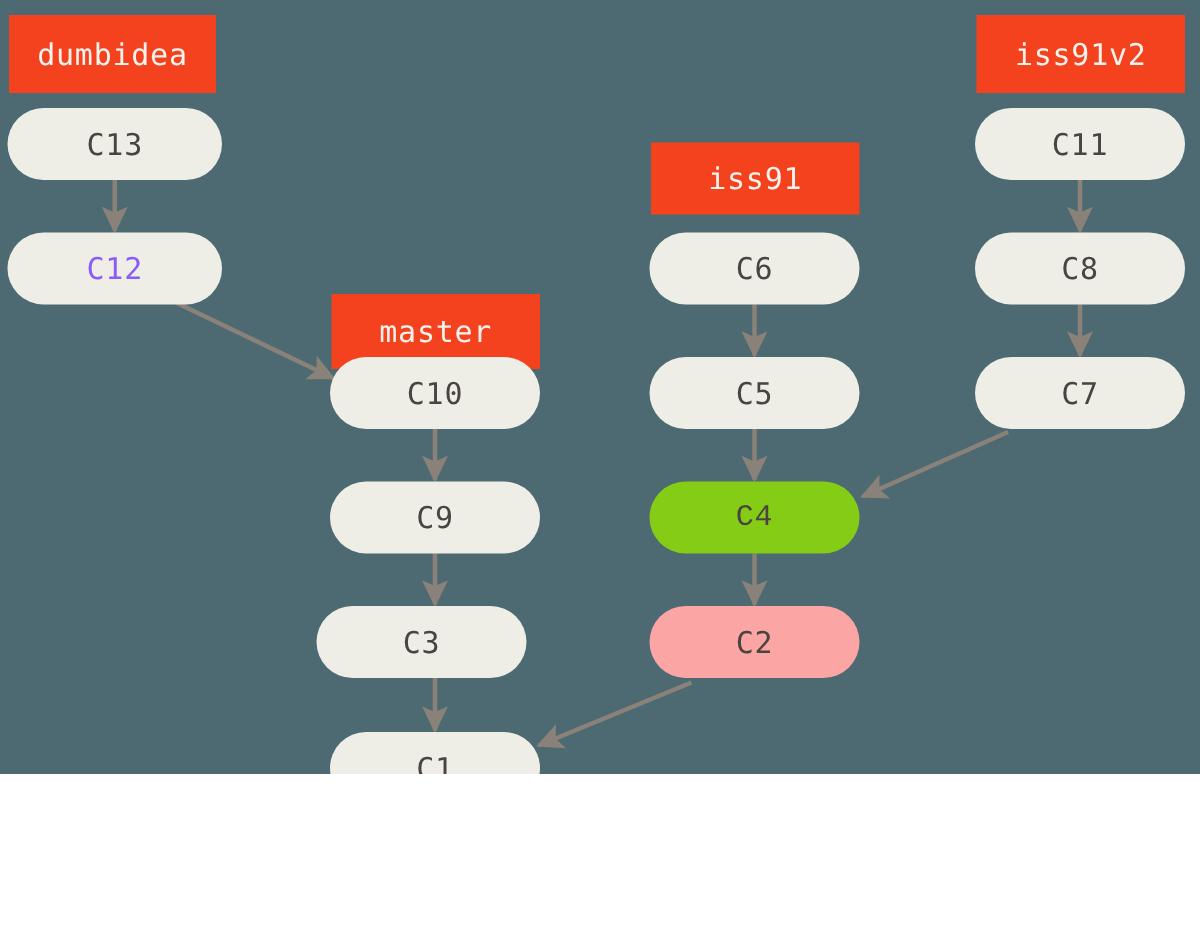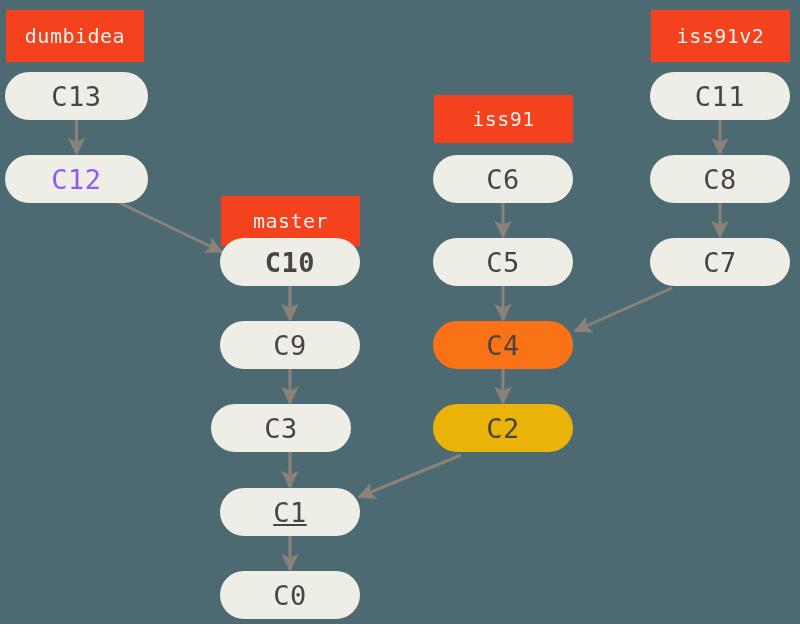--- a/index.html
+++ b/index.html
@@ -3,33 +3,33 @@
 <meta charset="utf-8">
 <style>
   html, body {
     margin: 0;
     padding: 0;
     background: #ffffff;
   }
   #canvas {
     position: relative;
     width: 800px;
-    height: 624px;
+    height: 516px;
     background: #4d6a73;
     overflow: hidden;
     font-family: "DejaVu Sans Mono", "Liberation Mono", monospace;
   }
   .commit {
     position: absolute;
     box-sizing: border-box;
     background: #efeee6;
     border-radius: 24px;
     color: #4a4440;
     font-family: "DejaVu Sans Mono", "Liberation Mono", monospace;
-    font-size: 27px;
+    font-size: 20px;
     display: flex;
     align-items: center;
     justify-content: center;
     letter-spacing: 0.5px;
     user-select: none;
   }
   .branch {
     position: absolute;
     box-sizing: border-box;
     background: #f4411e;
@@ -81,27 +81,27 @@
 
   <div id="branch-layer">
       <div class="branch" style="left: 6px; top: 10px; width: 138px; height: 52px; background: rgb(244, 65, 30); color: rgb(243, 242, 236);">dumbidea</div>
       <div class="branch" style="left: 221px; top: 196px; width: 139px; height: 50px; background: rgb(244, 65, 30); color: rgb(243, 242, 236);">master</div>
       <div class="branch" style="left: 434px; top: 95px; width: 139px; height: 48px; background: rgb(244, 65, 30); color: rgb(243, 242, 236);">iss91</div>
       <div class="branch" style="left: 651px; top: 10px; width: 139px; height: 52px; background: rgb(244, 65, 30); color: rgb(243, 242, 236);">iss91v2</div>
     </div>
   <div id="commit-layer">
       <div class="commit" style="left: 5px; top: 72px; width: 143px; height: 48px; background: rgb(239, 238, 230); color: rgb(74, 68, 64);">C13</div>
       <div class="commit" style="left: 5px; top: 155px; width: 143px; height: 48px; background: rgb(239, 238, 230); color: #8b5cf6;">C12</div>
-      <div class="commit" style="left: 220px; top: 238px; width: 140px; height: 48px; background: rgb(239, 238, 230); color: rgb(74, 68, 64); font-weight: bold;">C10</div>
+      <div class="commit" style="left: 220px; top: 238px; width: 140px; height: 48px; background: rgb(239, 238, 230); color: rgb(74, 68, 64);">C10</div>
       <div class="commit" style="left: 220px; top: 321px; width: 140px; height: 48px; background: rgb(239, 238, 230); color: rgb(74, 68, 64);">C9</div>
       <div class="commit" style="left: 211px; top: 404px; width: 140px; height: 48px; background: rgb(239, 238, 230); color: rgb(74, 68, 64);">C3</div>
       <div class="commit" style="left: 220px; top: 488px; width: 140px; height: 48px; background: rgb(239, 238, 230); color: rgb(74, 68, 64); text-decoration: underline;">C1</div>
       <div class="commit" style="left: 220px; top: 571px; width: 140px; height: 48px; background: rgb(239, 238, 230); color: rgb(74, 68, 64);">C0</div>
       <div class="commit" style="left: 433px; top: 155px; width: 140px; height: 48px; background: rgb(239, 238, 230); color: rgb(74, 68, 64);">C6</div>
       <div class="commit" style="left: 433px; top: 238px; width: 140px; height: 48px; background: rgb(239, 238, 230); color: rgb(74, 68, 64);">C5</div>
-      <div class="commit" style="left: 433px; top: 321px; width: 140px; height: 48px; background: #f97316; color: rgb(74, 68, 64);">C4</div>
-      <div class="commit" style="left: 433px; top: 404px; width: 140px; height: 48px; background: #eab308; color: rgb(74, 68, 64);">C2</div>
+      <div class="commit" style="left: 433px; top: 321px; width: 140px; height: 48px; background: #84cc16; color: rgb(74, 68, 64); font-family: Liberation Mono, monospace;">C4</div>
+      <div class="commit" style="left: 433px; top: 404px; width: 140px; height: 48px; background: #fca5a5; color: rgb(74, 68, 64);">C2</div>
       <div class="commit" style="left: 650px; top: 72px; width: 140px; height: 48px; background: rgb(239, 238, 230); color: rgb(74, 68, 64);">C11</div>
       <div class="commit" style="left: 650px; top: 155px; width: 140px; height: 48px; background: rgb(239, 238, 230); color: rgb(74, 68, 64);">C8</div>
       <div class="commit" style="left: 650px; top: 238px; width: 140px; height: 48px; background: rgb(239, 238, 230); color: rgb(74, 68, 64);">C7</div>
     </div>
 
 </div>
 
 </body></html>

